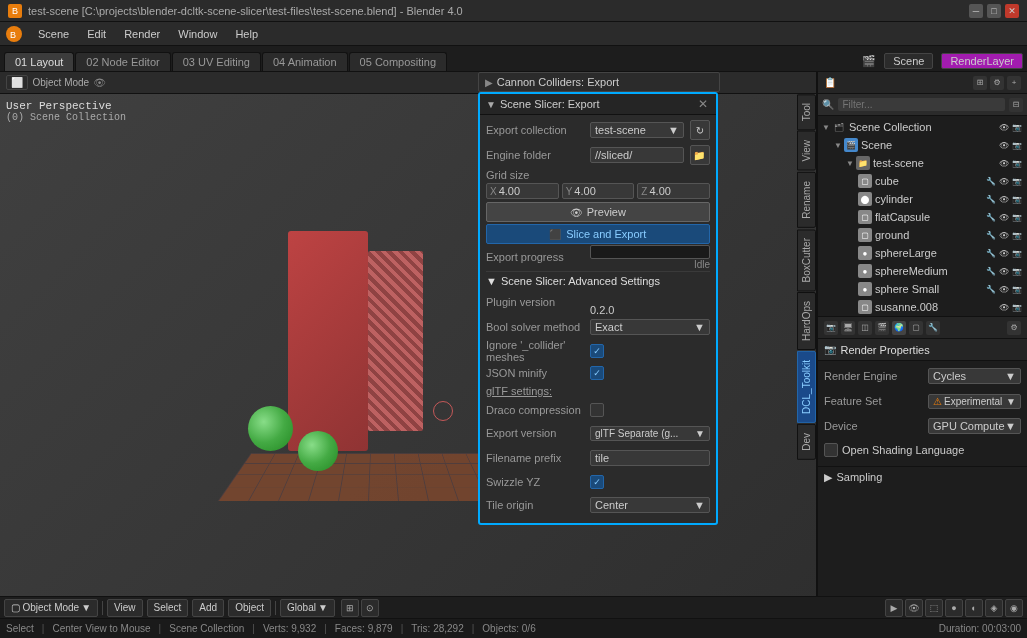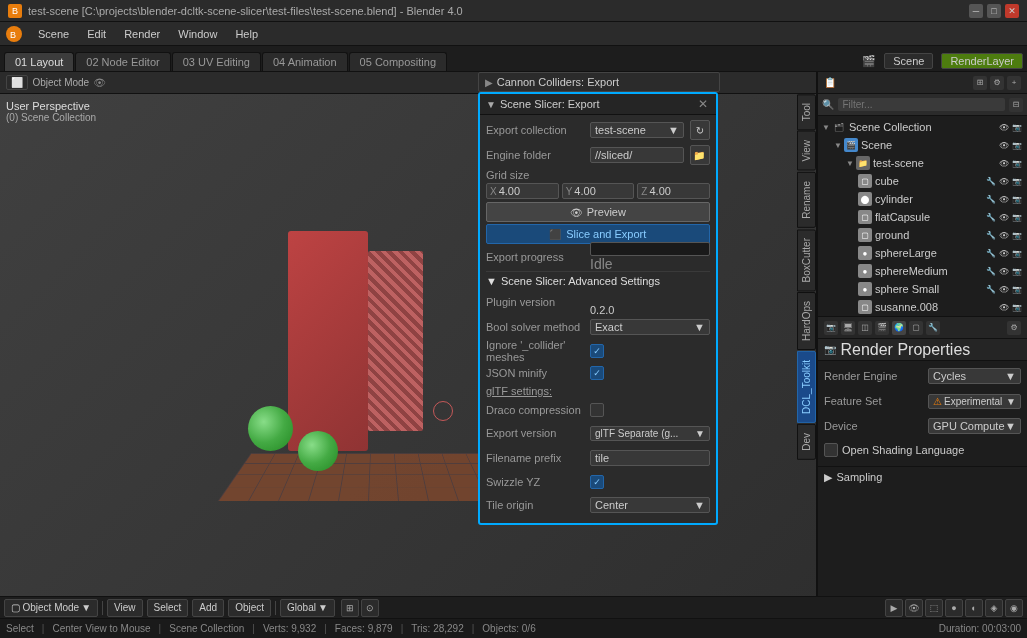--- a/index.html
+++ b/index.html
@@ -151,20 +151,21 @@
       height: calc(100% - 22px);
       background: linear-gradient(135deg, #404040 0%, #2e2e2e 100%);
       overflow: hidden;
     }
     .viewport-label {
       position: absolute;
       top: 6px;
       left: 6px;
       font-size: 11px;
       color: #ddd;
+      font-family: Liberation Mono, monospace;
     }
     .viewport-scene {
       position: absolute;
       top: 0; left: 0; right: 0; bottom: 0;
       display: flex;
       align-items: center;
       justify-content: center;
     }
 
     
@@ -589,21 +590,21 @@
 
 <div class="workspace-tabs">
   <div class="ws-tab active">01 Layout</div>
   <div class="ws-tab">02 Node Editor</div>
   <div class="ws-tab">03 UV Editing</div>
   <div class="ws-tab">04 Animation</div>
   <div class="ws-tab">05 Compositing</div>
   <div class="ws-tab-right">
     <span style="font-size:11px;color:#888;margin-right:4px;">🎬</span>
     <span style="background:#2b2b2b;border:1px solid #444;padding:1px 8px;border-radius:2px;color:#ccc;font-size:11px;">Scene</span>
-    <span style="background:#4d7c0f;border:1px solid #444;padding:1px 8px;border-radius:2px;color:#ccc;font-size:11px;margin-left:4px;">RenderLayer</span>
+    <span style="background:#a21caf;border:1px solid #444;padding:1px 8px;border-radius:2px;color:#ccc;font-size:11px;margin-left:4px;">RenderLayer</span>
   </div>
 </div>
 
 <div class="main-layout" style="position:relative;height:556px;">
 
   <div class="viewport">
     <div class="viewport-header">
       <span style="background:#2b2b2b;border:1px solid #444;padding:1px 4px;border-radius:2px;cursor:pointer;">⬜</span>
       <span style="cursor:pointer;">Object Mode</span>
       <span style="font-size:10px;color:#888;">👁</span>
@@ -822,21 +823,21 @@
           <div class="ph-icon">🎬</div>
           <div class="ph-icon" style="background:#444;">🌍</div>
           <div class="ph-icon">▢</div>
           <div class="ph-icon">🔧</div>
         </div>
         <div class="ph-icon">⚙</div>
       </div>
 
       <div style="height:22px;background:#252525;display:flex;align-items:center;padding:0 6px;gap:4px;border-bottom:1px solid #111;">
         <span style="font-size:10px;color:#aaa;">📷</span>
-        <span style="font-size:16px;color:#ddd;">Render Properties</span>
+        <span style="font-size:11px;color:#ddd;">Render Properties</span>
       </div>
       <div class="props-content">
         <div class="fp-row">
           <span class="fp-label">Render Engine</span>
           <div class="fp-dropdown">
             <span>Cycles</span>
             <span>▼</span>
           </div>
         </div>
         <div class="fp-row">
@@ -932,21 +933,21 @@
       <span style="font-size:10px;">⬛</span>
       <span>Slice and Export</span>
     </button>
 
     <div class="fp-row">
       <span class="fp-label">Export progress</span>
       <div class="progress-inner">
         <div class="progress-bar">
           <div class="progress-fill" style="width:0%;"></div>
         </div>
-        <span style="font-size:14px;color:#888;text-align:left;display:block;">Idle</span>
+        <span style="font-size:10px;color:#888;text-align:right;display:block;">Idle</span>
       </div>
     </div>
 
     <div class="fp-divider"></div>
 
     <div class="fp-section-title">
       <span>▼</span>
       <span>Scene Slicer: Advanced Settings</span>
     </div>
 

